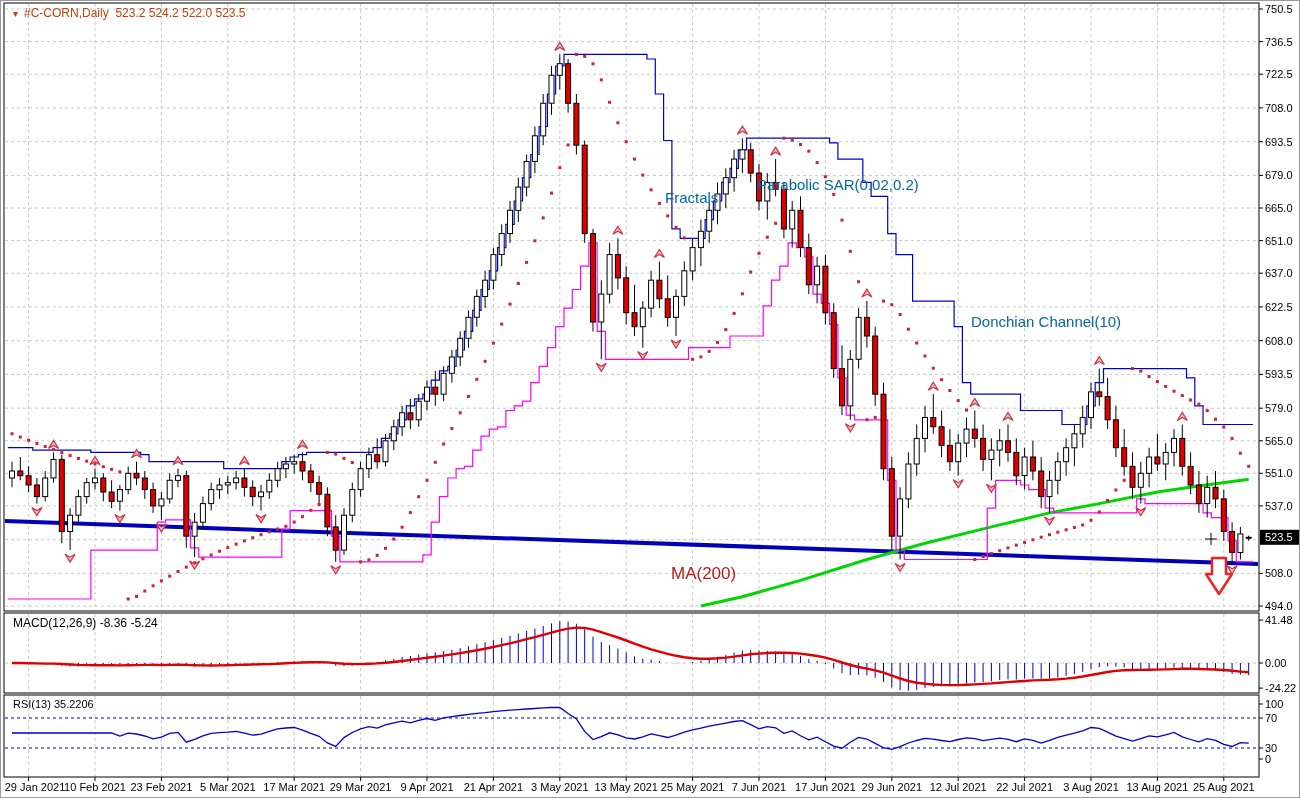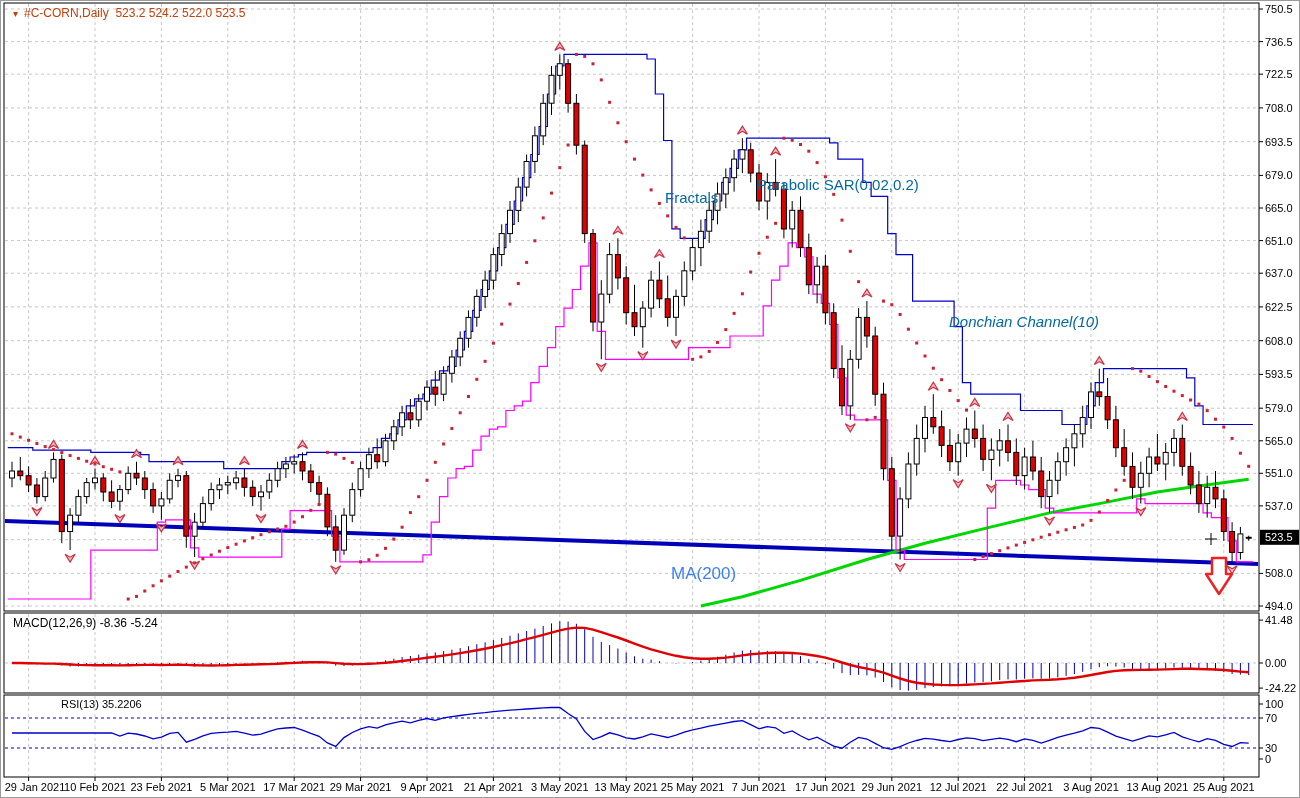--- a/index.html
+++ b/index.html
@@ -3,21 +3,21 @@
 <meta charset="utf-8">
 <style>
   html,body{margin:0;padding:0;background:#fff;}
   #chart-window{position:relative;width:1300px;height:798px;background:#fff;
     font-family:"Liberation Sans",sans-serif;overflow:hidden;border:1px solid #9a9a9a;box-sizing:border-box;}
   #plot-svg{position:absolute;left:0;top:0;}
   .overlay-label{position:absolute;color:#0369a1;font-size:15px;white-space:nowrap;}
   #window-title{position:absolute;left:12px;top:5px;font-size:12px;color:#c2410c;white-space:nowrap;}
   #window-title .tri{font-size:10px;margin-right:6px;}
   #macd-label{position:absolute;left:12px;top:615px;font-size:12px;color:#000;}
-  #rsi-label{position:absolute;left:12px;top:697px;font-size:11px;color:#000;margin-left:48px;}
+  #rsi-label{position:absolute;left:12px;top:697px;font-size:11px;color:#000;}
   #ann-ma{font-size:17px;}
 </style>
 </head>
 <body>
 
 <div id="chart-window">
   <svg id="plot-svg" width="1300" height="798">
       <defs>
         <clipPath id="cMain">
           <rect x="4" y="3" width="1253" height="606"></rect>
@@ -857,18 +857,18 @@
       <text x="1156.4" y="790" font-size="11" font-family="&quot;Liberation Sans&quot;,sans-serif" fill="#000000" text-anchor="middle">13 Aug 2021</text>
       <text x="1222.8" y="790" font-size="11" font-family="&quot;Liberation Sans&quot;,sans-serif" fill="#000000" text-anchor="middle">25 Aug 2021</text>
     </svg>
 
   <div id="window-title">
     <span class="tri">▾</span><span>#C-CORN,Daily</span>&nbsp;&nbsp;<span>523.2 524.2 522.0 523.5</span>
   </div>
 
   <div class="overlay-label" id="ann-fractals" style="left: 664px; top: 188px;">Fractals</div>
   <div class="overlay-label" id="ann-psar" style="left: 756px; top: 175px;">Parabolic SAR(0.02,0.2)</div>
-  <div class="overlay-label" id="ann-donchian" style="left: 948px; top: 312px; font-style: italic;">Donchian Channel(10)</div>
-  <div class="overlay-label" id="ann-ma" style="left: 670px; top: 563px; color: #3b82f6;">MA(200)</div>
+  <div class="overlay-label" id="ann-donchian" style="left: 970px; top: 312px;">Donchian Channel(10)</div>
+  <div class="overlay-label" id="ann-ma" style="left: 670px; top: 563px; color: #b91c1c;">MA(200)</div>
 
   <div id="macd-label">MACD(12,26,9) -8.36 -5.24</div>
   <div id="rsi-label">RSI(13) 35.2206</div>
 </div>
 
 </body></html>

